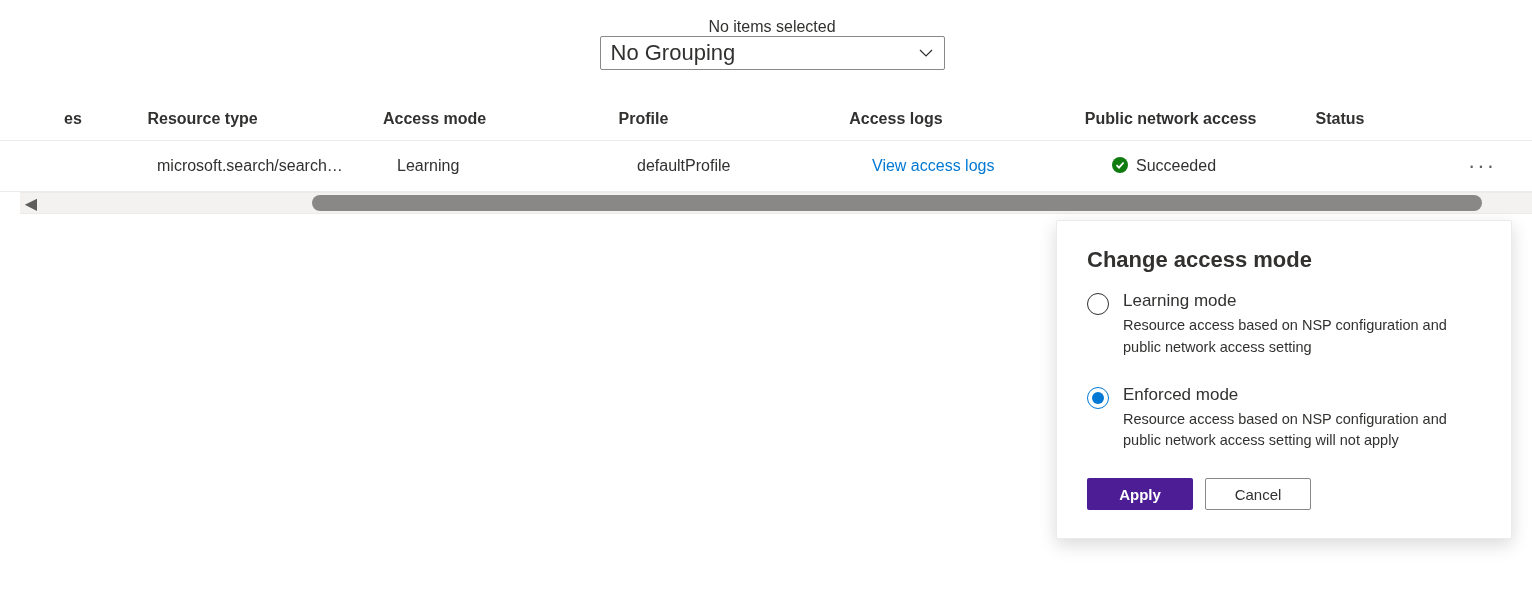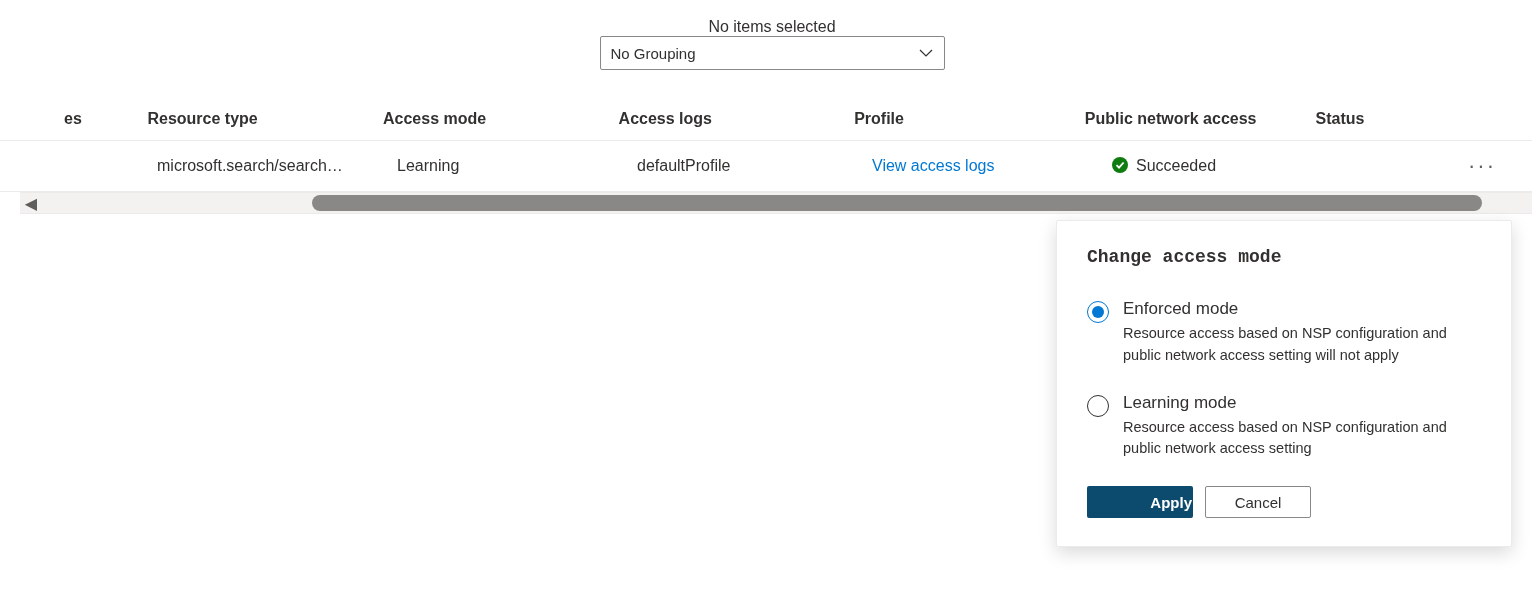--- a/index.html
+++ b/index.html
@@ -27,21 +27,21 @@
     .grouping-select {
       width: 345px;
       height: 34px;
       border: 1px solid #8a8886;
       border-radius: 2px;
       background: #fff;
       display: flex;
       align-items: center;
       justify-content: space-between;
       padding: 0 10px;
-      font-size: 15px;
+      font-size: 22px;
       cursor: pointer;
     }
     .chevron-down {
       width: 16px; height: 16px;
     }
     .table-header {
       display: flex;
       border-bottom: 1px solid #edebe9;
       padding: 30px 0 12px 0;
     }
@@ -119,24 +119,23 @@
       top: 220px;
       right: 20px;
       width: 456px;
       background: #fff;
       border: 1px solid #edebe9;
       border-radius: 2px;
       box-shadow: 0 6px 18px rgba(0,0,0,0.15);
       padding: 26px 30px 28px 30px;
     }
     .popup-title {
-      font-size: 18px;
+      font-size: 22px;
       font-weight: 600;
-      margin-bottom: 32px;
-      font-family: Liberation Mono, monospace;
+      margin-bottom: 18px;
     }
     .radio-item {
       display: flex;
       align-items: flex-start;
       margin-bottom: 26px;
       cursor: pointer;
     }
     .radio-outer {
       width: 22px; height: 22px;
       border-radius: 50%;
@@ -170,24 +169,23 @@
     .btn {
       min-width: 106px;
       height: 32px;
       border-radius: 2px;
       font-size: 15px;
       cursor: pointer;
       border: 1px solid transparent;
       font-family: inherit;
     }
     .btn-primary {
-      background: #0c4a6e;
+      background: #4c1d95;
       color: #fff;
       font-weight: 600;
-      text-align: right;
     }
     .btn-secondary {
       background: #fff;
       color: #323130;
       border-color: #8a8886;
     }
   </style>
 </head>
 <body>
 
@@ -198,22 +196,22 @@
     <svg class="chevron-down" viewBox="0 0 16 16">
         <path d="M2 5 L8 11 L14 5" fill="none" stroke="#323130" stroke-width="1.2"></path>
       </svg>
   </div>
 </div>
 
 <div class="table-header">
   <div class="th col-first">es</div>
   <div class="th col-rt">Resource type</div>
   <div class="th col-am">Access mode</div>
+  <div class="th col-pr">Profile</div>
   <div class="th col-al">Access logs</div>
-  <div class="th col-pr">Profile</div>
   <div class="th col-pna">Public network access</div>
   <div class="th col-st">Status</div>
   <div class="th col-more"></div>
 </div>
 
 <div class="table-row">
   <div class="cell col-first"></div>
   <div class="cell col-rt">microsoft.search/search…</div>
   <div class="cell col-am">Learning</div>
   <div class="cell col-pr">defaultProfile</div>
@@ -229,34 +227,34 @@
 
 <div class="scrollbar-area">
   <span class="scroll-left-btn">◀</span>
   <div class="scroll-thumb"></div>
 </div>
 
 <div class="popup">
   <div class="popup-title">Change access mode</div>
 
   <div class="radio-item">
+    <div class="radio-outer"></div>
+    <div>
+      <div class="radio-label">Learning mode</div>
+      <div class="radio-desc">Resource access based on NSP configuration and public network access setting</div>
+    </div>
+  </div>
+
+  <div class="radio-item">
     <div class="radio-outer selected">
         <div class="radio-inner"></div>
       </div>
     <div>
       <div class="radio-label">Enforced mode</div>
       <div class="radio-desc">Resource access based on NSP configuration and public network access setting will not apply</div>
     </div>
   </div>
 
-  <div class="radio-item">
-    <div class="radio-outer"></div>
-    <div>
-      <div class="radio-label">Learning mode</div>
-      <div class="radio-desc">Resource access based on NSP configuration and public network access setting</div>
-    </div>
-  </div>
-
   <div class="popup-buttons">
     <button class="btn btn-primary">Apply</button>
     <button class="btn btn-secondary">Cancel</button>
   </div>
 </div>
 
 </body></html>

